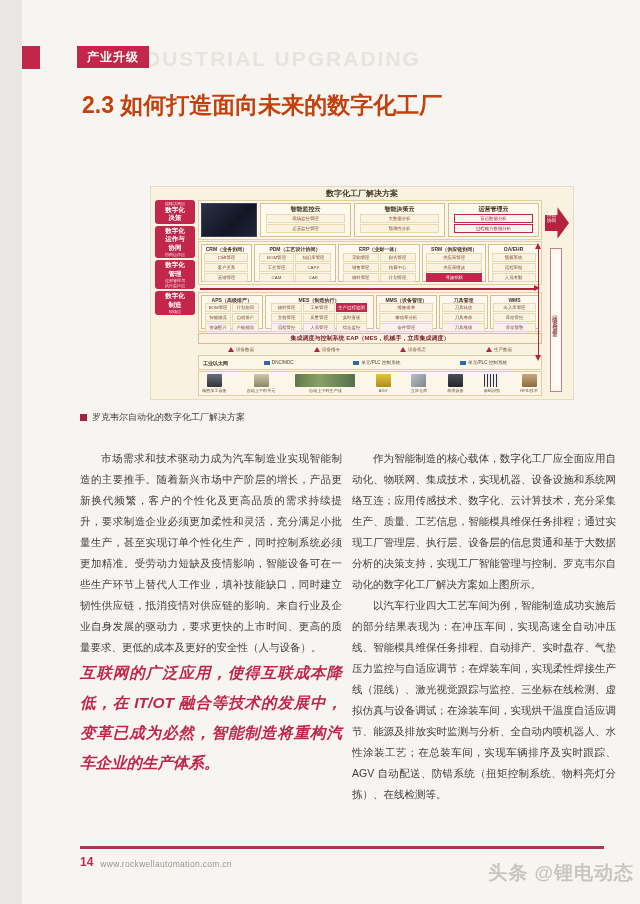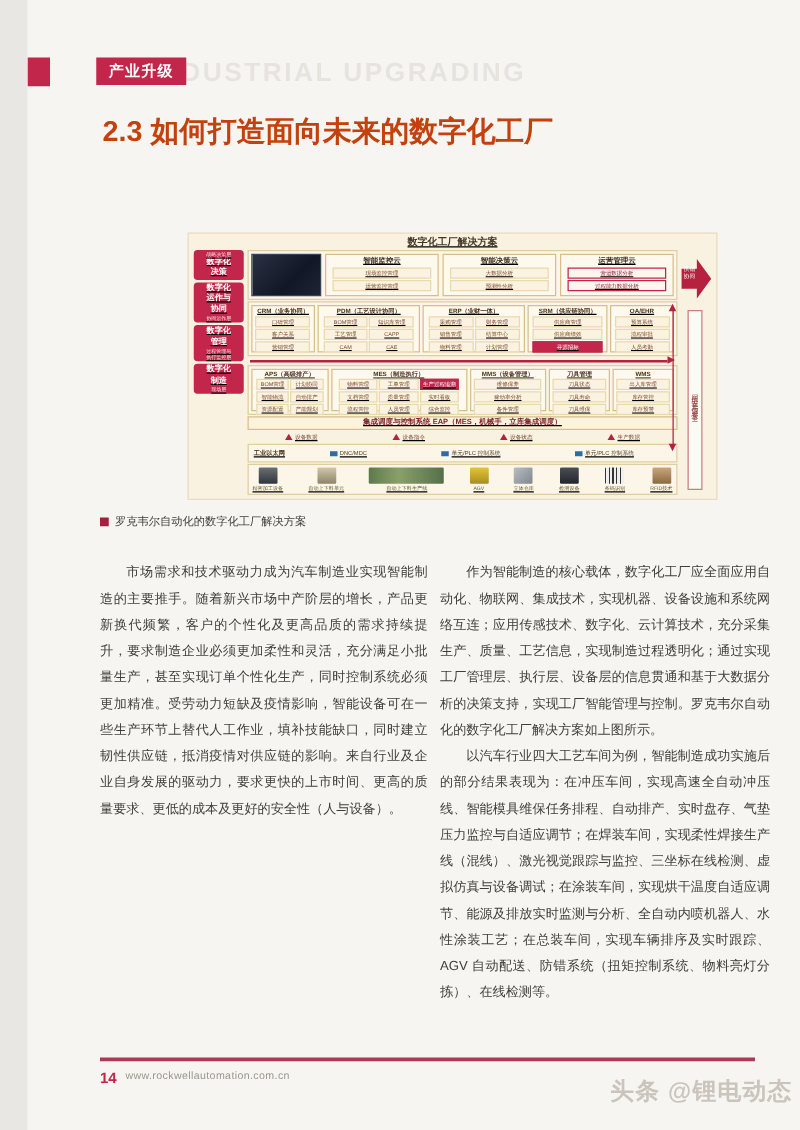--- a/index.html
+++ b/index.html
@@ -9,21 +9,21 @@
   
   .edge-block{position:absolute;left:0;top:46px;width:18px;height:23px;background:#c2274b;}
   .tag-badge{position:absolute;left:55px;top:46px;height:22px;padding:0 10px;background:#c2274b;
     color:#fff;font-size:12px;font-weight:bold;display:flex;align-items:center;z-index:2;letter-spacing:1px;}
   .tag-watermark{position:absolute;left:98px;top:47px;font-size:21px;font-weight:bold;color:#e7e4df;
     letter-spacing:2px;z-index:1;white-space:nowrap;}
   .section-title{position:absolute;left:60px;top:90px;margin:0;font-size:23px;font-weight:bold;color:#c2410c;}
 
   
   .diagram{position:absolute;left:128px;top:186px;width:424px;height:214px;background:#f9f2e0;
-    border:1px solid #e8dcc0;box-sizing:border-box;padding:2px 4px;overflow:hidden;text-decoration:underline;}
+    border:1px solid #e8dcc0;box-sizing:border-box;padding:2px 4px;overflow:hidden;}
   .d-title{text-align:center;font-size:8px;font-weight:bold;color:#433627;line-height:10px;}
   .d-body{display:flex;gap:3px;margin-top:1px;height:196px;}
   .d-left{width:40px;display:flex;flex-direction:column;gap:2px;flex:none;}
   .side-box{background:#c2274b;border-radius:3px;color:#fff;display:flex;flex-direction:column;
     align-items:center;justify-content:center;text-align:center;padding:1px;box-sizing:border-box;}
   .sb-small{font-size:4px;opacity:.85;white-space:pre-line;line-height:1.25;}
   .sb-main{font-size:6.5px;font-weight:bold;line-height:1.3;white-space:pre-line;}
 
   .d-main{flex:1;display:flex;flex-direction:column;gap:1px;min-width:0;position:relative;}
   .panel{border:1px solid #e0cda0;background:#fbf6e8;box-sizing:border-box;}
@@ -100,21 +100,21 @@
   
   .col{position:absolute;top:448px;width:262px;font-size:10.5px;line-height:21px;color:#3f3e3c;
     text-align:justify;}
   .col-left{left:58px;} .col-right{left:330px;width:264px;}
   .col p{margin:0;}
   .indent{text-indent:2em;}
   .quote{margin:11px 0;color:#c2274b;font-weight:bold;font-style:italic;font-size:15.5px;line-height:30px;}
 
   
   .foot-line{position:absolute;left:58px;top:846px;width:524px;height:3px;background:#a93a55;}
-  .foot{position:absolute;left:58px;top:855px;display:flex;align-items:flex-start;gap:7px;}
+  .foot{position:absolute;left:58px;top:855px;display:flex;align-items:flex-end;gap:7px;}
   .page-num{font-size:12px;font-weight:bold;color:#c2274b;}
   .site-url{font-size:8.5px;color:#9a968e;letter-spacing:.3px;}
   .bottom-watermark{position:absolute;right:28px;top:860px;font-size:19px;font-weight:bold;
     color:#c9c5bd;letter-spacing:1px;text-align:center;}
 </style>
 </head>
 <body>
 
 <div class="page">
 
@@ -423,24 +423,25 @@
     </div>
   </div>
 
   <div class="caption">
     <span class="caption-sq"></span>
     <span>罗克韦尔自动化的数字化工厂解决方案</span>
   </div>
 
   <div class="col col-left">
     <p class="indent">市场需求和技术驱动力成为汽车制造业实现智能制造的主要推手。随着新兴市场中产阶层的增长，产品更新换代频繁，客户的个性化及更高品质的需求持续提升，要求制造企业必须更加柔性和灵活，充分满足小批量生产，甚至实现订单个性化生产，同时控制系统必须更加精准。受劳动力短缺及疫情影响，智能设备可在一些生产环节上替代人工作业，填补技能缺口，同时建立韧性供应链，抵消疫情对供应链的影响。来自行业及企业自身发展的驱动力，要求更快的上市时间、更高的质量要求、更低的成本及更好的安全性（人与设备）。</p>
+    <p class="quote">互联网的广泛应用，使得互联成本降低，在 IT/OT 融合等技术的发展中，变革已成为必然，智能制造将重构汽车企业的生产体系。</p>
   </div>
 
   <div class="col col-right">
-    <p class="indent">作为智能制造的核心载体，数字化工厂应全面应用自动化、物联网、集成技术，实现机器、设备设施和系统网络互连；应用传感技术、数字化、云计算技术，充分采集生产、质量、工艺信息，实现制造过程透明化；通过实现工厂管理层、执行层、设备层的信息贯通和基于大数据分析的决策支持，实现工厂智能管理与控制。罗克韦尔自动化的数字化工厂解决方案如上图所示。</p>
+    <p class="indent">作为智能制造的核心载体，数字化工厂应全面应用自动化、物联网、集成技术，实现机器、设备设施和系统网络互连；应用传感技术、数字化、云计算技术，充分采集生产、质量、工艺信息，智能模具维保任务排程；通过实现工厂管理层、执行层、设备层的信息贯通和基于大数据分析的决策支持，实现工厂智能管理与控制。罗克韦尔自动化的数字化工厂解决方案如上图所示。</p>
     <p class="indent">以汽车行业四大工艺车间为例，智能制造成功实施后的部分结果表现为：在冲压车间，实现高速全自动冲压线、智能模具维保任务排程、自动排产、实时盘存、气垫压力监控与自适应调节；在焊装车间，实现柔性焊接生产线（混线）、激光视觉跟踪与监控、三坐标在线检测、虚拟仿真与设备调试；在涂装车间，实现烘干温度自适应调节、能源及排放实时监测与分析、全自动内喷机器人、水性涂装工艺；在总装车间，实现车辆排序及实时跟踪、AGV 自动配送、防错系统（扭矩控制系统、物料亮灯分拣）、在线检测等。</p>
   </div>
 
   <div class="foot-line"></div>
   <div class="foot">
     <span class="page-num">14</span>
     <span class="site-url">www.rockwellautomation.com.cn</span>
   </div>
   <div class="bottom-watermark">头条 @锂电动态</div>
 

